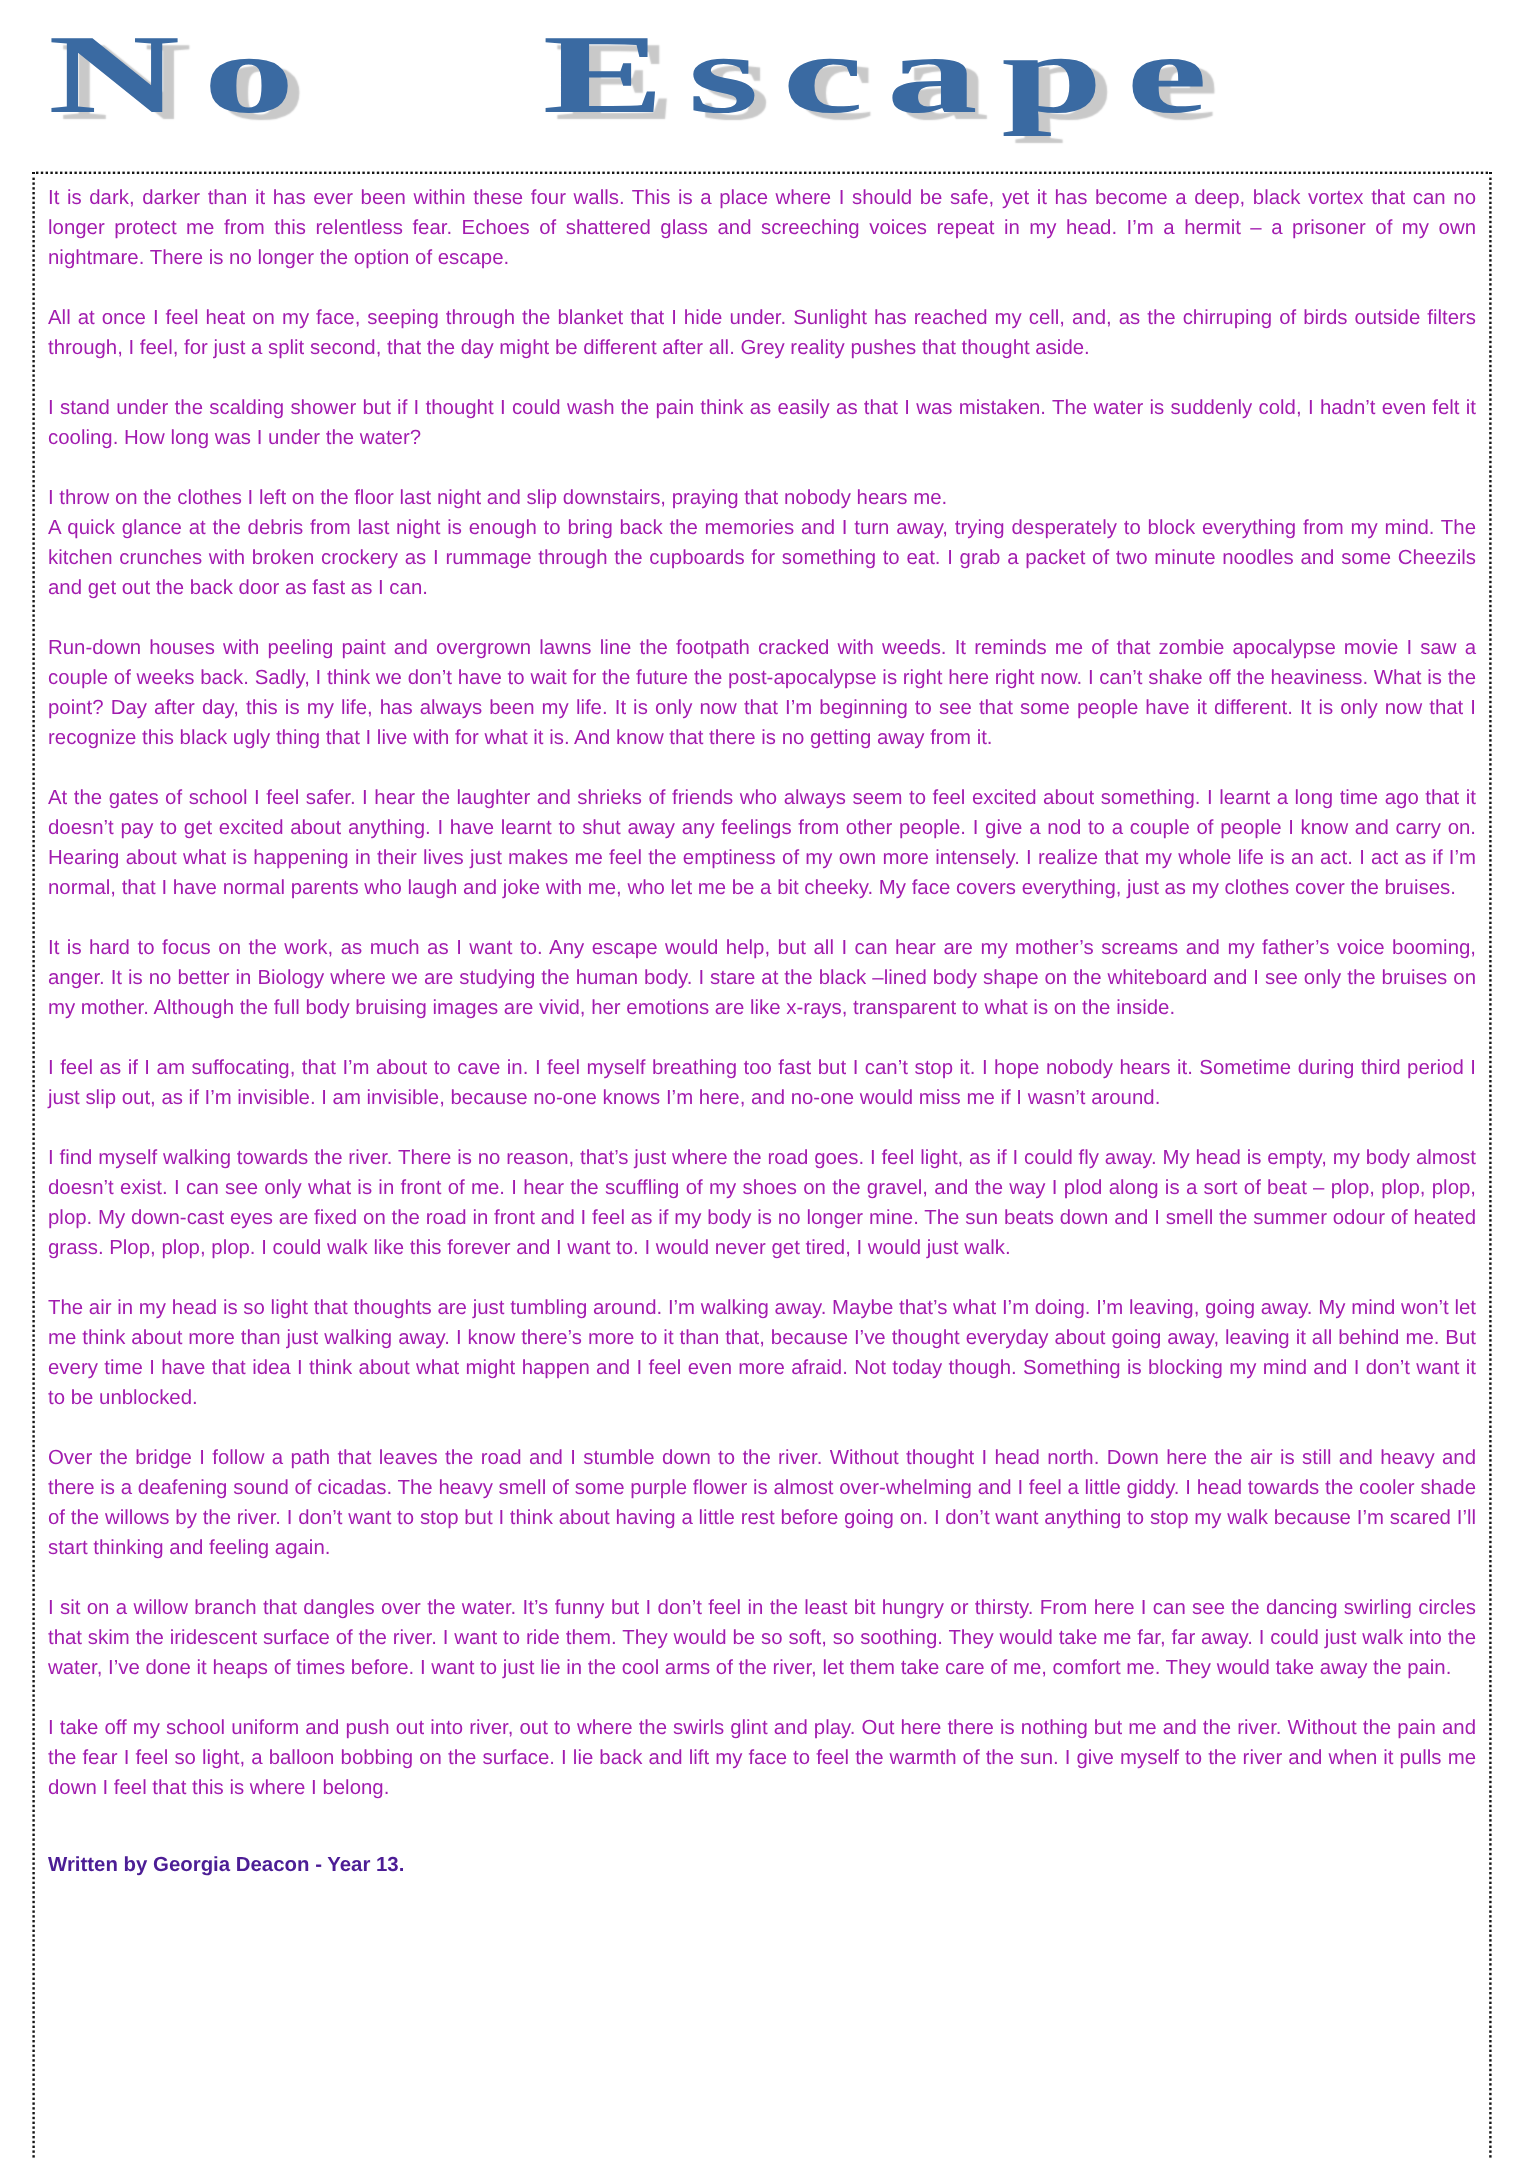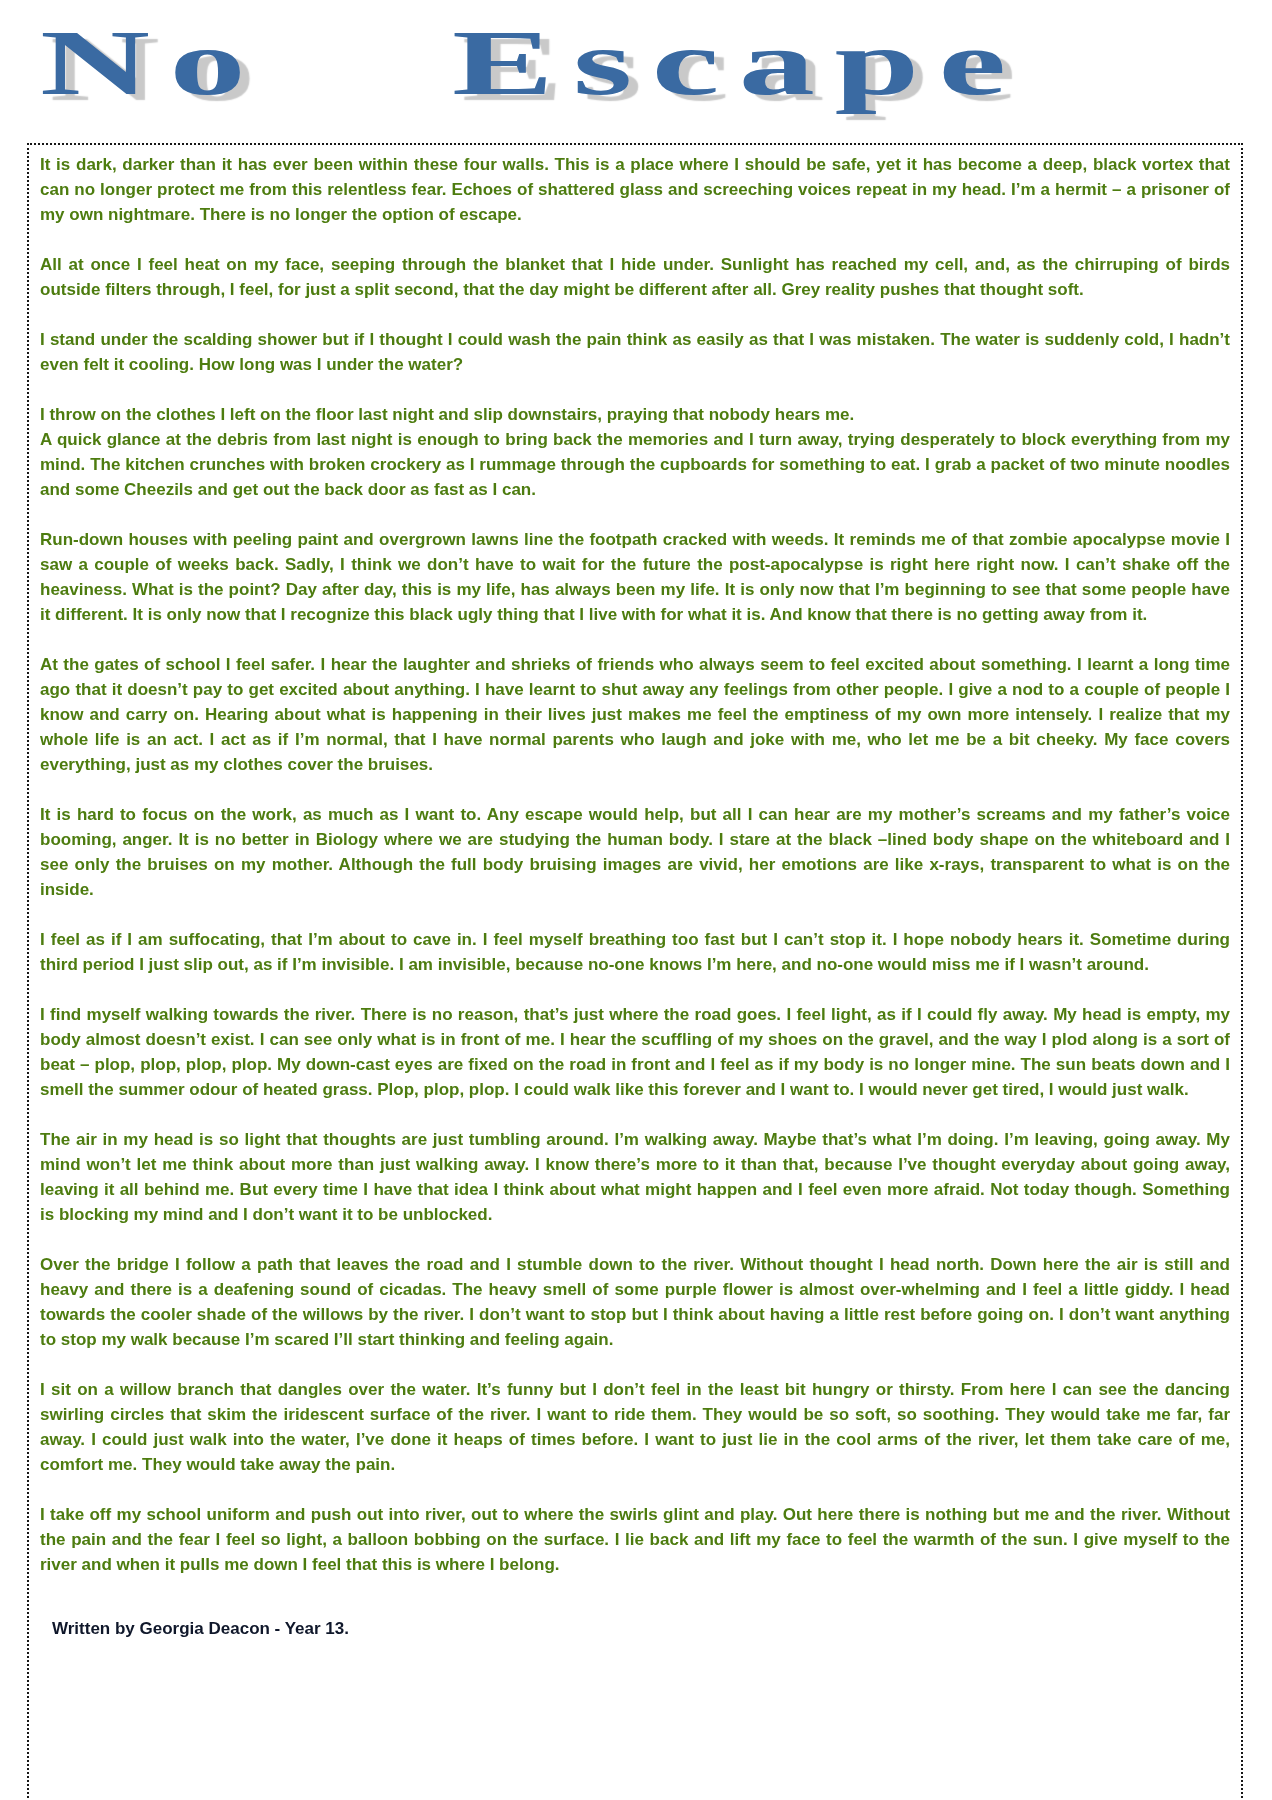--- a/index.html
+++ b/index.html
@@ -44,44 +44,43 @@
     bottom: -6px;
     border: 2px dotted #161616;
     padding: 7px 11px 10px 11px;
     box-sizing: border-box;
     background: #ffffff;
   }
   .story-body .para {
     margin: 0 0 25px 0;
     font-size: 17px;
     line-height: 25px;
-    color: #4d7c0f;
+    color: #a21caf;
     text-align: justify;
-    font-weight: bold;
   }
   .attribution {
-    margin: 12px;
+    margin: 0;
     padding-top: 14px;
     font-size: 17px;
     line-height: 25px;
     font-weight: bold;
-    color: #0f172a;
+    color: #4c1d95;
   }
 </style>
 </head>
 <body>
 
 <div class="title-row">
   <h1 class="title" style="color: rgb(58, 106, 162); text-shadow: rgb(201, 201, 201) 6px 6px 1px;">No Escape</h1>
 </div>
 
 <div class="story-box" style="border-color: rgb(22, 22, 22);">
   <div class="story-body">
       <p class="para">It is dark, darker than it has ever been within these four walls. This is a place where I should be safe, yet it has become a deep, black vortex that can no longer protect me from this relentless fear. Echoes of shattered glass and screeching voices repeat in my head. I’m a hermit – a prisoner of my own nightmare. There is no longer the option of escape.</p>
-      <p class="para">All at once I feel heat on my face, seeping through the blanket that I hide under. Sunlight has reached my cell, and, as the chirruping of birds outside filters through, I feel, for just a split second, that the day might be different after all. Grey reality pushes that thought soft.</p>
+      <p class="para">All at once I feel heat on my face, seeping through the blanket that I hide under. Sunlight has reached my cell, and, as the chirruping of birds outside filters through, I feel, for just a split second, that the day might be different after all. Grey reality pushes that thought aside.</p>
       <p class="para">I stand under the scalding shower but if I thought I could wash the pain think as easily as that I was mistaken. The water is suddenly cold, I hadn’t even felt it cooling. How long was I under the water?</p>
       <p class="para">I throw on the clothes I left on the floor last night and slip downstairs, praying that nobody hears me.<br>A quick glance at the debris from last night is enough to bring back the memories and I turn away, trying desperately to block everything from my mind. The kitchen crunches with broken crockery as I rummage through the cupboards for something to eat. I grab a packet of two minute noodles and some Cheezils and get out the back door as fast as I can.</p>
       <p class="para">Run-down houses with peeling paint and overgrown lawns line the footpath cracked with weeds. It reminds me of that zombie apocalypse movie I saw a couple of weeks back. Sadly, I think we don’t have to wait for the future the post-apocalypse is right here right now. I can’t shake off the heaviness. What is the point? Day after day, this is my life, has always been my life. It is only now that I’m beginning to see that some people have it different. It is only now that I recognize this black ugly thing that I live with for what it is. And know that there is no getting away from it.</p>
       <p class="para">At the gates of school I feel safer. I hear the laughter and shrieks of friends who always seem to feel excited about something. I learnt a long time ago that it doesn’t pay to get excited about anything. I have learnt to shut away any feelings from other people. I give a nod to a couple of people I know and carry on. Hearing about what is happening in their lives just makes me feel the emptiness of my own more intensely. I realize that my whole life is an act. I act as if I’m normal, that I have normal parents who laugh and joke with me, who let me be a bit cheeky. My face covers everything, just as my clothes cover the bruises.</p>
       <p class="para">It is hard to focus on the work, as much as I want to. Any escape would help, but all I can hear are my mother’s screams and my father’s voice booming, anger. It is no better in Biology where we are studying the human body. I stare at the black –lined body shape on the whiteboard and I see only the bruises on my mother. Although the full body bruising images are vivid, her emotions are like x-rays, transparent to what is on the inside.</p>
       <p class="para">I feel as if I am suffocating, that I’m about to cave in. I feel myself breathing too fast but I can’t stop it. I hope nobody hears it. Sometime during third period I just slip out, as if I’m invisible. I am invisible, because no-one knows I’m here, and no-one would miss me if I wasn’t around.</p>
       <p class="para">I find myself walking towards the river. There is no reason, that’s just where the road goes. I feel light, as if I could fly away. My head is empty, my body almost doesn’t exist. I can see only what is in front of me. I hear the scuffling of my shoes on the gravel, and the way I plod along is a sort of beat – plop, plop, plop, plop. My down-cast eyes are fixed on the road in front and I feel as if my body is no longer mine. The sun beats down and I smell the summer odour of heated grass. Plop, plop, plop. I could walk like this forever and I want to. I would never get tired, I would just walk.</p>
       <p class="para">The air in my head is so light that thoughts are just tumbling around. I’m walking away. Maybe that’s what I’m doing. I’m leaving, going away. My mind won’t let me think about more than just walking away. I know there’s more to it than that, because I’ve thought everyday about going away, leaving it all behind me. But every time I have that idea I think about what might happen and I feel even more afraid. Not today though. Something is blocking my mind and I don’t want it to be unblocked.</p>
       <p class="para">Over the bridge I follow a path that leaves the road and I stumble down to the river. Without thought I head north. Down here the air is still and heavy and there is a deafening sound of cicadas. The heavy smell of some purple flower is almost over-whelming and I feel a little giddy. I head towards the cooler shade of the willows by the river. I don’t want to stop but I think about having a little rest before going on. I don’t want anything to stop my walk because I’m scared I’ll start thinking and feeling again.</p>
       <p class="para">I sit on a willow branch that dangles over the water. It’s funny but I don’t feel in the least bit hungry or thirsty. From here I can see the dancing swirling circles that skim the iridescent surface of the river. I want to ride them. They would be so soft, so soothing. They would take me far, far away. I could just walk into the water, I’ve done it heaps of times before. I want to just lie in the cool arms of the river, let them take care of me, comfort me. They would take away the pain.</p>

